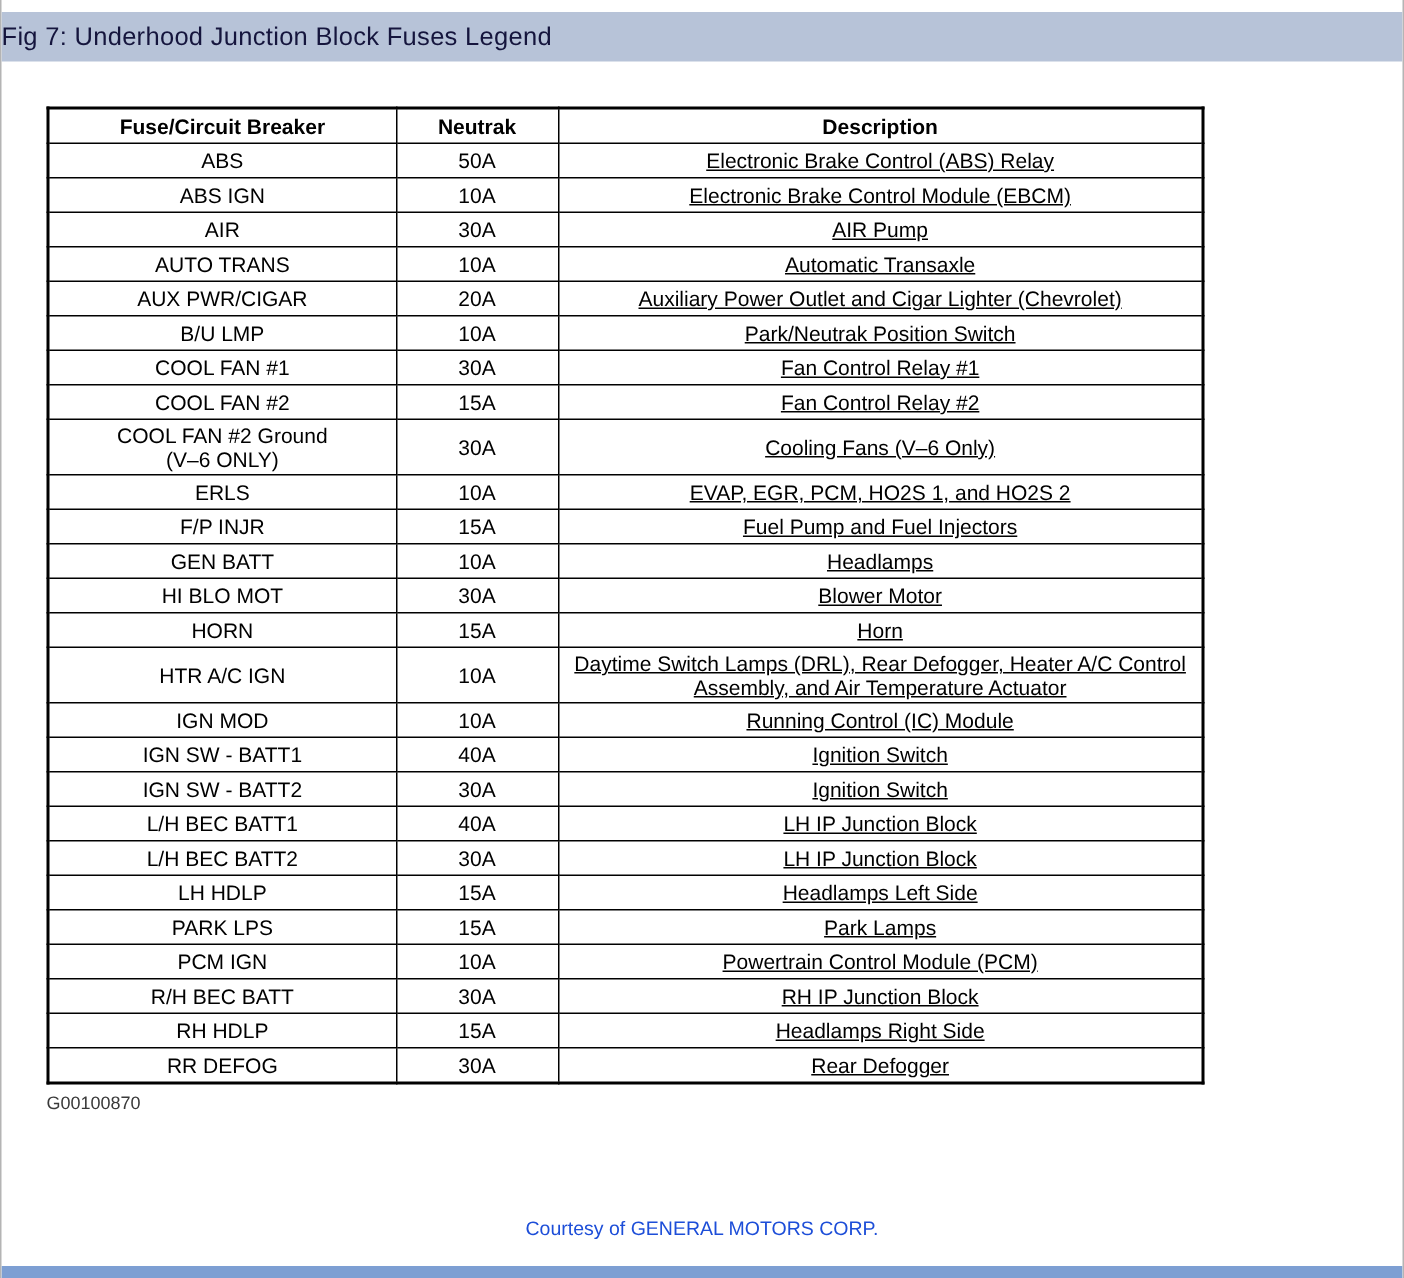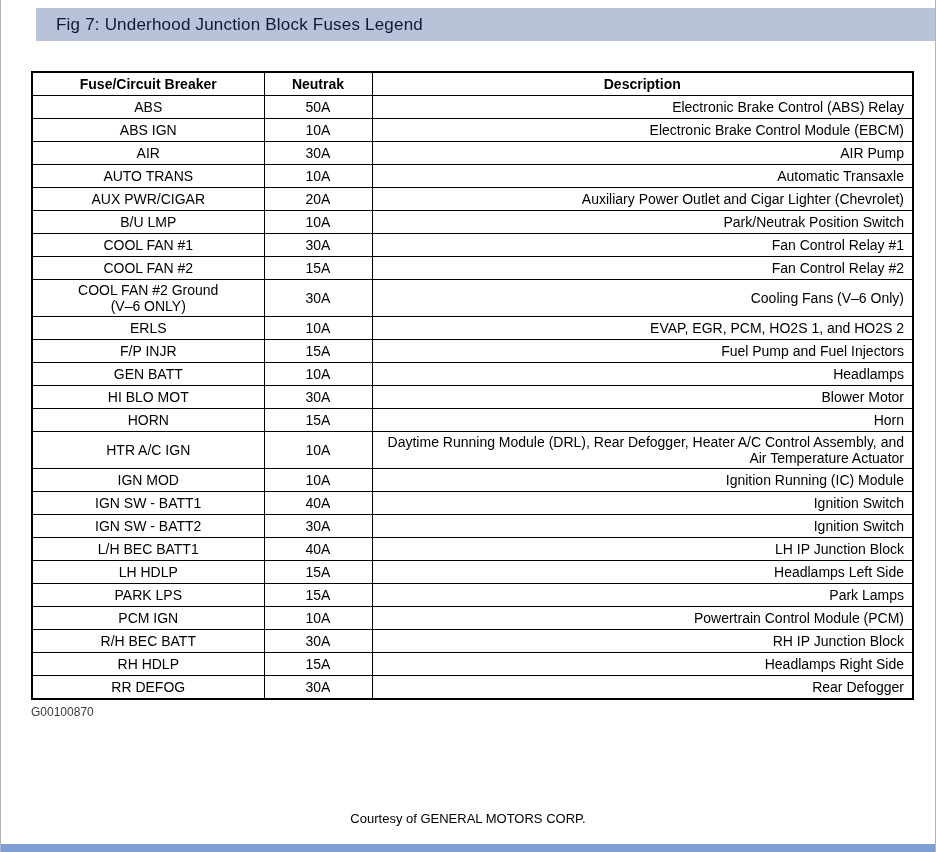--- a/index.html
+++ b/index.html
@@ -17,35 +17,34 @@
     border-right: 1px solid #b4b4b4;
     font-family: "Liberation Sans", sans-serif;
     overflow: hidden;
   }
   .titlebar {
     margin-top: 8px;
     height: 33px;
     background: var(--titlebar, #b7c3d8);
     display: flex;
     align-items: center;
-    padding-left: 20px;
+    padding-left: 0;
     box-sizing: border-box;
-    margin-left: 35px;
   }
   .titlebar .title-text {
     font-size: 17px;
     color: #15153d;
     letter-spacing: 0.2px;
   }
   .table-wrap {
     margin: 30px 36px 0 30px;
   }
   table.fuse-table {
     border-collapse: collapse;
-    width: 883px;
+    width: 772px;
     table-layout: fixed;
     border: 2px solid #000;
   }
   .fuse-table th, .fuse-table td {
     border: 1px solid #000;
     font-size: 14px;
     line-height: 16px;
     padding: 2px 8px;
     color: #000;
     overflow: hidden;
@@ -60,35 +59,36 @@
   .col-desc   { width: auto; }
   td.c-fuse {
     text-align: center;
     white-space: pre-line;
     height: 18px;
   }
   td.c-rating {
     text-align: center;
   }
   td.c-desc {
-    text-align: right;
+    text-align: center;
+    text-decoration: underline;
   }
   .figure-code {
     margin: 5px 0 0 30px;
     font-size: 12px;
     color: #3a3a3a;
   }
   .courtesy {
     position: absolute;
     left: 0;
     right: 0;
     bottom: 26px;
     text-align: center;
     font-size: 13px;
-    color: #000000;
+    color: #1d4ed8;
   }
   .bottom-strip {
     position: absolute;
     left: 0;
     right: 0;
     bottom: 0;
     height: 8px;
     background: var(--bottomstrip, #7d9fd3);
   }
 </style>
@@ -184,43 +184,48 @@
             <td class="c-desc">Blower Motor</td>
           </tr>
           <tr>
             <td class="c-fuse">HORN</td>
             <td class="c-rating">15A</td>
             <td class="c-desc">Horn</td>
           </tr>
           <tr>
             <td class="c-fuse">HTR A/C IGN</td>
             <td class="c-rating">10A</td>
-            <td class="c-desc">Daytime Running Module (DRL), Rear Defogger, Heater A/C Control Assembly, and Air Temperature Actuator</td>
+            <td class="c-desc">Daytime Switch Lamps (DRL), Rear Defogger, Heater A/C Control Assembly, and Air Temperature Actuator</td>
           </tr>
           <tr>
             <td class="c-fuse">IGN MOD</td>
             <td class="c-rating">10A</td>
-            <td class="c-desc">Ignition Running (IC) Module</td>
+            <td class="c-desc">Running Control (IC) Module</td>
           </tr>
           <tr>
             <td class="c-fuse">IGN SW - BATT1</td>
             <td class="c-rating">40A</td>
             <td class="c-desc">Ignition Switch</td>
           </tr>
           <tr>
             <td class="c-fuse">IGN SW - BATT2</td>
             <td class="c-rating">30A</td>
             <td class="c-desc">Ignition Switch</td>
           </tr>
           <tr>
             <td class="c-fuse">L/H BEC BATT1</td>
             <td class="c-rating">40A</td>
             <td class="c-desc">LH IP Junction Block</td>
           </tr>
           <tr>
+            <td class="c-fuse">L/H BEC BATT2</td>
+            <td class="c-rating">30A</td>
+            <td class="c-desc">LH IP Junction Block</td>
+          </tr>
+          <tr>
             <td class="c-fuse">LH HDLP</td>
             <td class="c-rating">15A</td>
             <td class="c-desc">Headlamps Left Side</td>
           </tr>
           <tr>
             <td class="c-fuse">PARK LPS</td>
             <td class="c-rating">15A</td>
             <td class="c-desc">Park Lamps</td>
           </tr>
           <tr>

